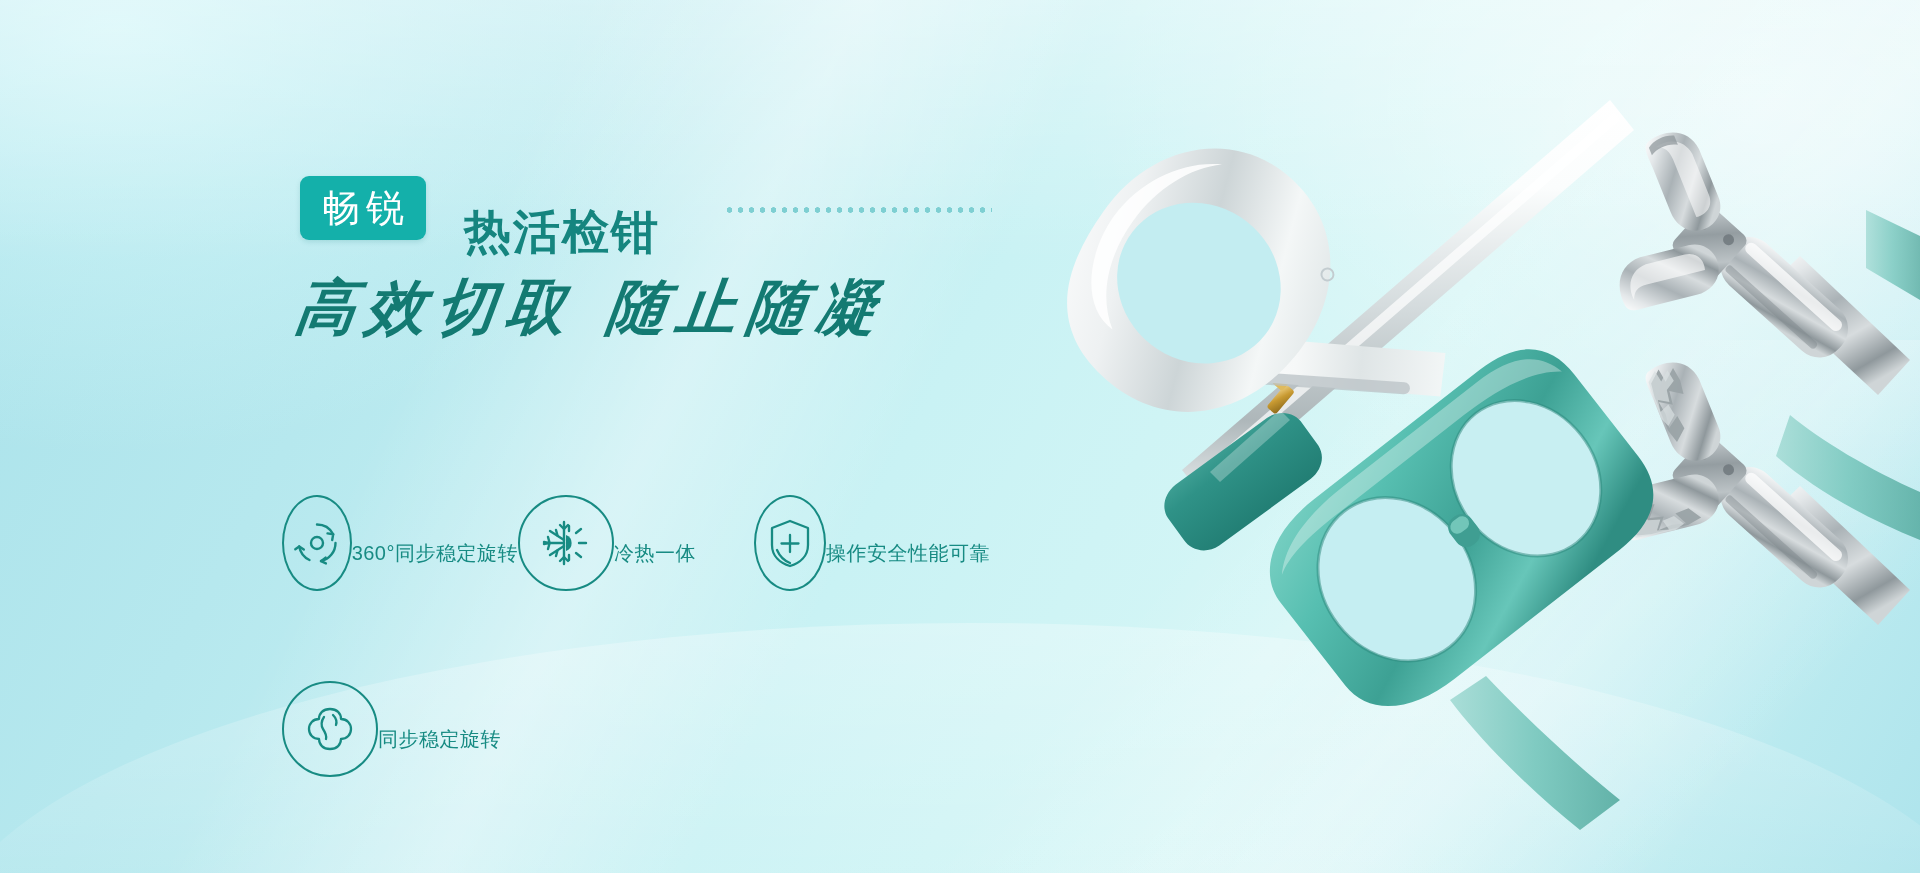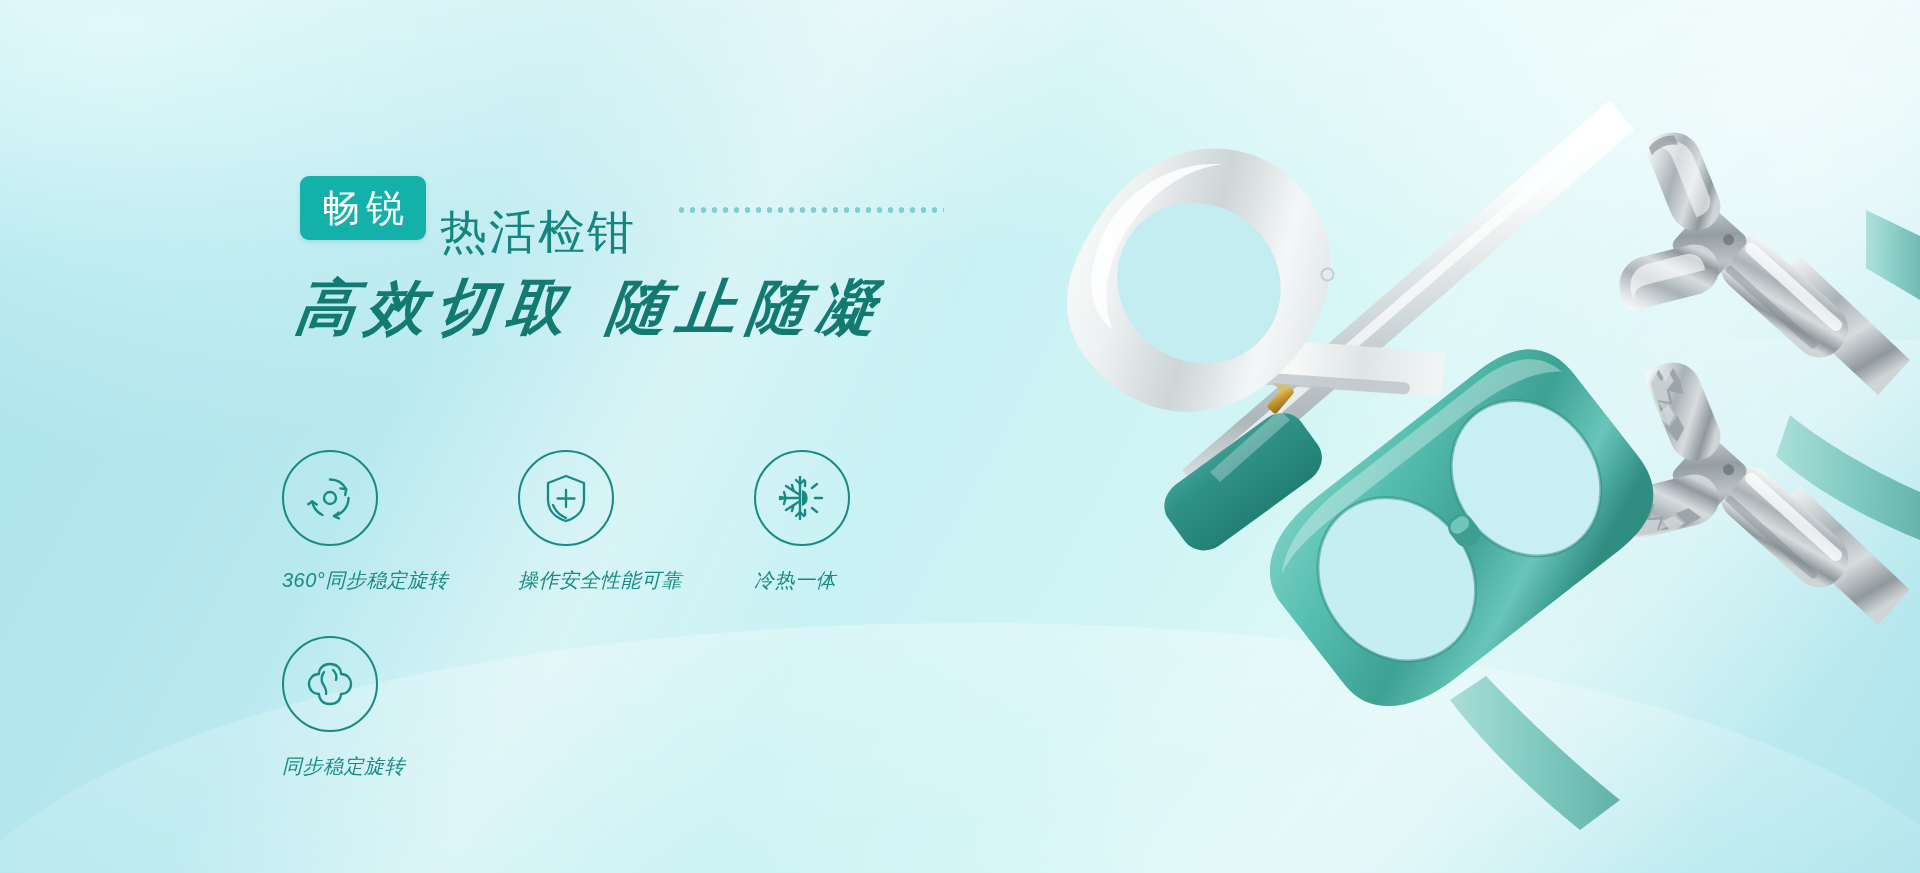--- a/index.html
+++ b/index.html
@@ -26,50 +26,50 @@
     background:linear-gradient(135deg,rgba(255,255,255,0) 38%,rgba(255,255,255,.22) 50%,rgba(255,255,255,0) 64%);}
   .bottom-wave{position:absolute;left:-60px;bottom:-80px;width:2060px;height:330px;
     border-radius:50% 50% 0 0 / 100% 100% 0 0;
     background:linear-gradient(180deg,rgba(255,255,255,.30),rgba(255,255,255,0));}
   .topglow{position:absolute;left:0;top:0;width:100%;height:260px;
     background:linear-gradient(180deg,rgba(255,255,255,.40),rgba(255,255,255,0));}
 
   
   .content{position:absolute;left:0;top:0;width:1100px;height:873px;}
 
-  .title-row{position:absolute;left:300px;top:160px;display:flex;align-items:center;gap:14px;}
+  .title-row{position:absolute;left:300px;top:160px;display:flex;align-items:center;gap:38px;}
   .badge{
     background:#14b0aa;color:#ffffff;border-radius:9px;
     font-size:38px;line-height:1;letter-spacing:6px;
     padding:13px 16px 13px 22px;font-weight:400;
     box-shadow:0 2px 5px rgba(20,130,130,.18);
   }
   .main-title{
-    color:#15857f;font-size:47px;font-weight:400;letter-spacing:2px;line-height:1;
+    color:#15857f;font-size:47px;font-weight:700;letter-spacing:2px;line-height:1;
     white-space:nowrap;
     margin-top:48px;
   }
   .dotline{
     width:268px;height:6px;margin-left:26px;margin-top:4px;
     background-image:radial-gradient(circle, #7ecfd2 0 2.6px, rgba(0,0,0,0) 2.9px);
     background-size:11px 6px;background-repeat:repeat-x;background-position:0 50%;
   }
 
   .slogan{
     position:absolute;left:296px;top:268px;
     color:#137a72;font-size:60px;font-weight:700;letter-spacing:10px;
     font-family:"DejaVu Serif","Liberation Serif",serif;
     font-style:italic;white-space:nowrap;
     transform:skewX(-7deg);
   }
 
   
   .features{position:absolute;left:282px;top:450px;display:grid;
     grid-template-columns:236px 236px 236px;grid-template-rows:186px 186px;}
-  .feature{display:flex;flex-direction:column;align-items:flex-start;font-style:italic;}
+  .feature{display:flex;flex-direction:row;align-items:center;}
   .fcircle{
     width:92px;height:92px;border-radius:50%;
     border:2px solid #178b83;display:flex;align-items:center;justify-content:center;
   }
   .fcircle svg{display:block;}
   .flabel{
     margin-top:21px;color:#178b83;font-size:20px;letter-spacing:.5px;white-space:nowrap;
   }
 
   
@@ -278,47 +278,47 @@
             <circle cx="28" cy="28" r="6"></circle>
           </svg>
         </div>
         <div class="flabel">360°同步稳定旋转</div>
       </div>
 
 
 
       <div class="feature">
         <div class="fcircle">
-          <svg width="50" height="54" viewBox="0 0 50 54" fill="none" stroke="#178b83" stroke-width="2.3" stroke-linecap="round" stroke-linejoin="round">
-            <path d="M25 5 L43 12 L43 29 C43 40 35 47 25 50 C15 47 7 40 7 29 L7 12 Z"></path>
-            <path d="M25 19 L25 36 M16.5 27.5 L33.5 27.5"></path>
-            <path d="M12 34 C15 41 20 45 25 47"></path>
-          </svg>
-        </div>
-        <div class="flabel">操作安全性能可靠</div>
-      </div>
-
-      <div class="feature">
-        <div class="fcircle">
           <svg width="54" height="54" viewBox="0 0 54 54" fill="none" stroke="#178b83" stroke-width="2.4" stroke-linecap="round" stroke-linejoin="round">
 
             <path d="M25 6 L25 48"></path>
             <path d="M6 27 L25 27"></path>
             <path d="M11 15 L25 24 M11 39 L25 30"></path>
             <path d="M21 9 L25 13 L29 9"></path>
             <path d="M21 45 L25 41 L29 45"></path>
             <path d="M9 21 L10.5 26.5 L5 28"></path>
             <path d="M9 33 L10.5 27.5 L5 26"></path>
             <path d="M17 14 L18.5 19.5 M17 40 L18.5 34.5"></path>
 
             <path d="M27 19 A8.5 8.5 0 0 1 27 35 Z" fill="#178b83" stroke="none"></path>
             <path d="M40 27 L47 27 M37 17 L42 13 M37 37 L42 41 M30 10 L30 15 M30 39 L30 44"></path>
           </svg>
         </div>
         <div class="flabel">冷热一体</div>
+      </div>
+
+      <div class="feature">
+        <div class="fcircle">
+          <svg width="50" height="54" viewBox="0 0 50 54" fill="none" stroke="#178b83" stroke-width="2.3" stroke-linecap="round" stroke-linejoin="round">
+            <path d="M25 5 L43 12 L43 29 C43 40 35 47 25 50 C15 47 7 40 7 29 L7 12 Z"></path>
+            <path d="M25 19 L25 36 M16.5 27.5 L33.5 27.5"></path>
+            <path d="M12 34 C15 41 20 45 25 47"></path>
+          </svg>
+        </div>
+        <div class="flabel">操作安全性能可靠</div>
       </div>
 
       <div class="feature">
         <div class="fcircle">
           <svg width="54" height="54" viewBox="0 0 54 54" fill="none" stroke="#178b83" stroke-width="2.3" stroke-linecap="round" stroke-linejoin="round">
             <path d="M27 7 C34 7 38 11.5 38 17 C44 17 48 21.5 48 27 C48 32.5 44 37 38 37
                      C38 42.5 34 47 27 47 C20 47 16 42.5 16 37 C10 37 6 32.5 6 27
                      C6 21.5 10 17 16 17 C16 11.5 20 7 27 7 Z"></path>
             <path d="M21 15 C18 19 18 24 20 27 C22 30 24 33 23 37"></path>
             <path d="M30 13 C33 16 34 20 33 23"></path>

